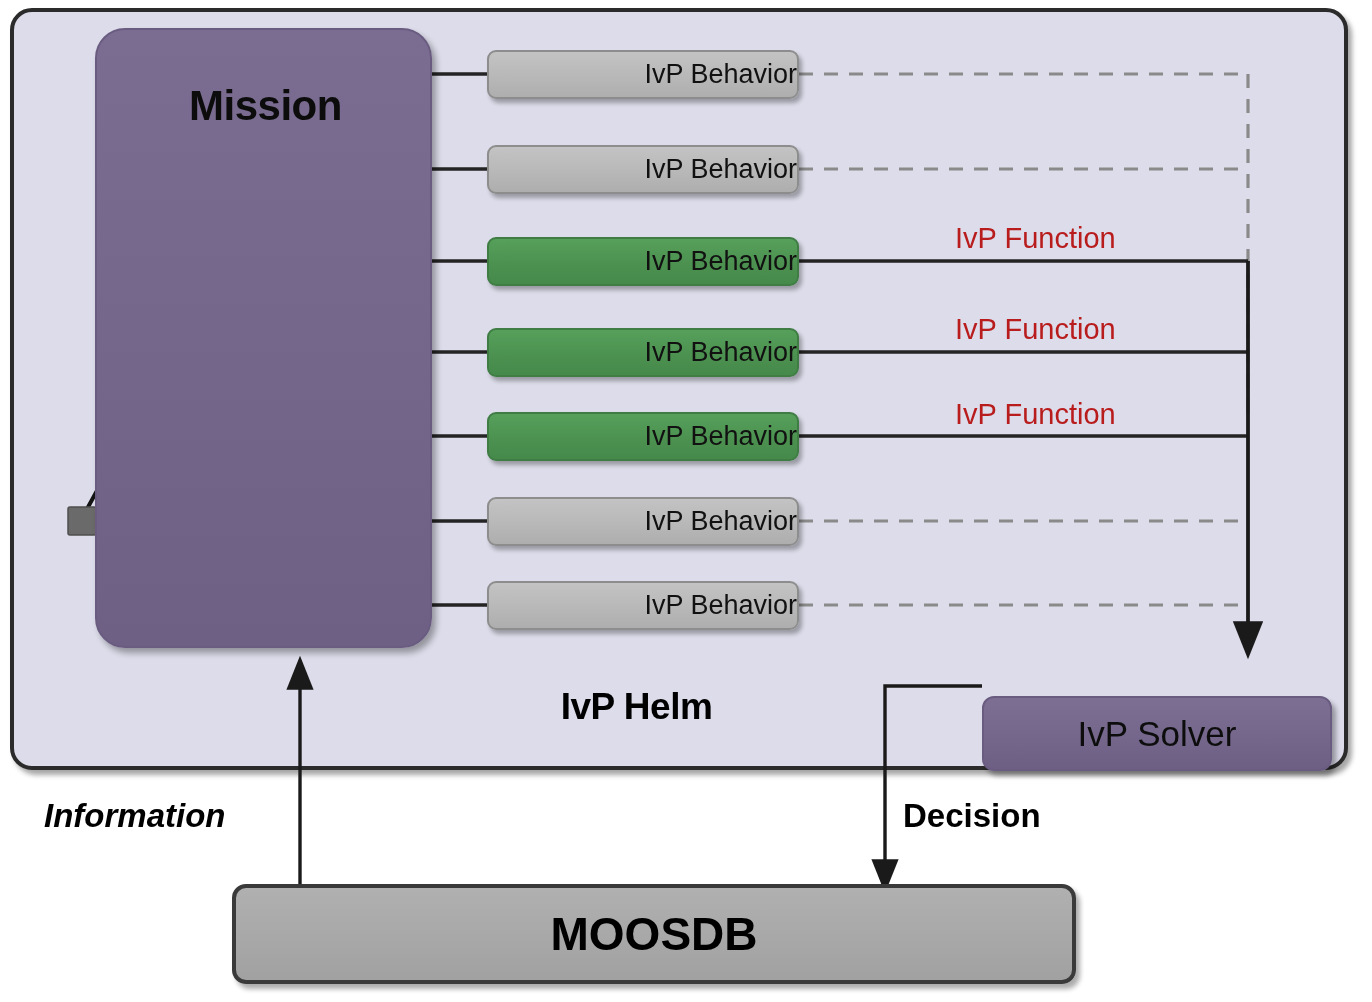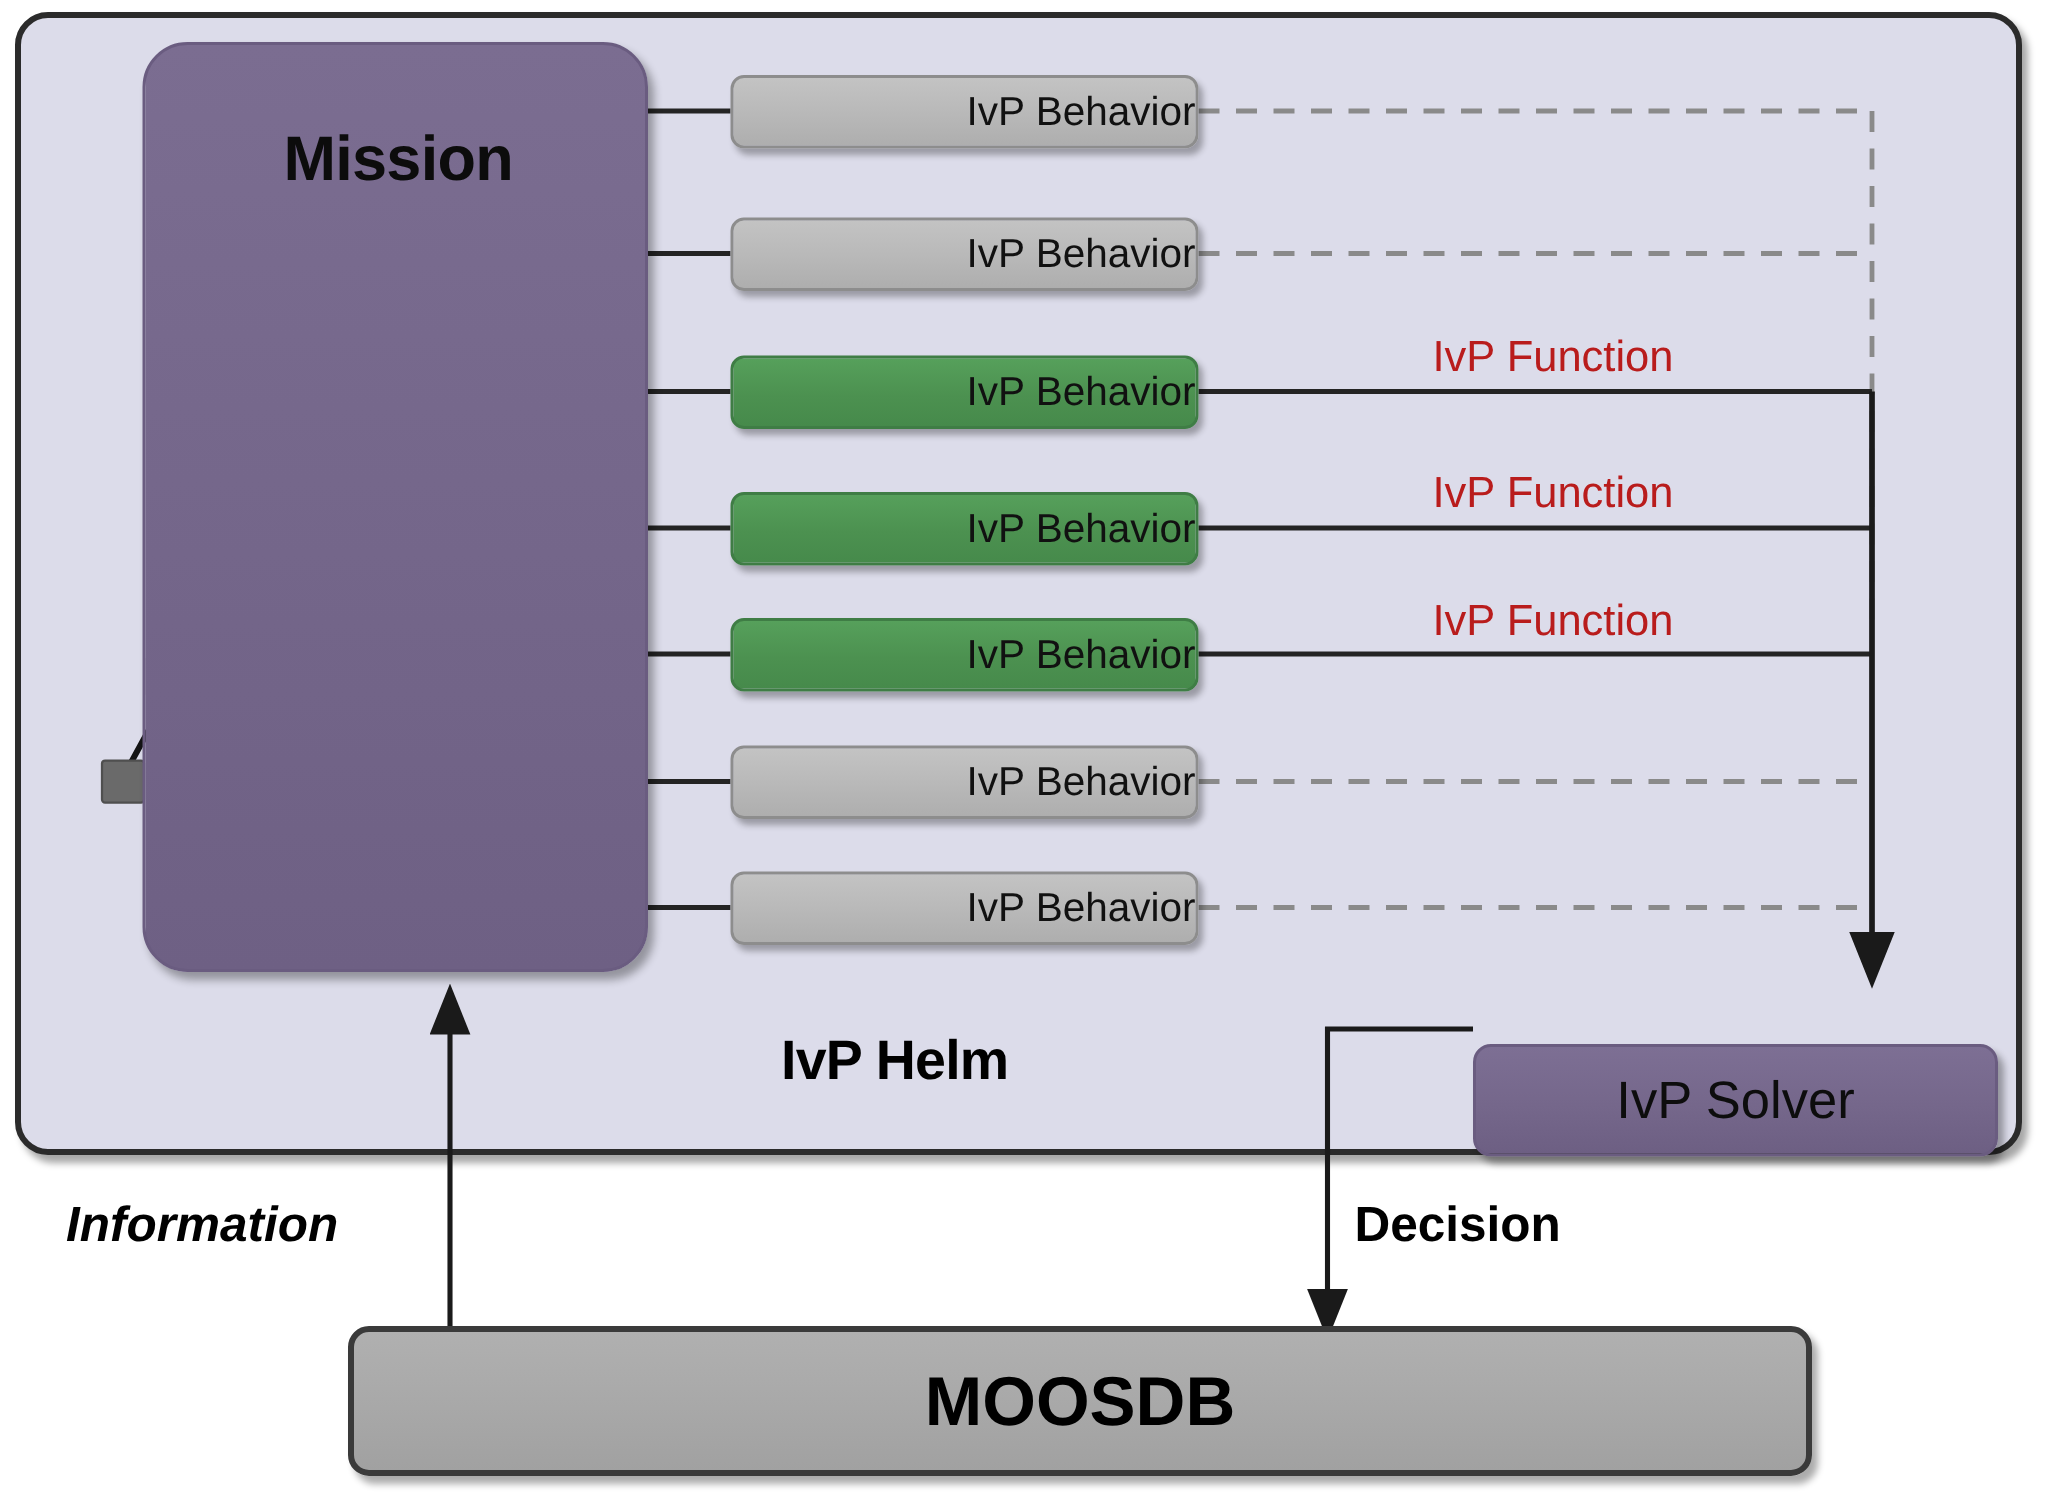--- a/index.html
+++ b/index.html
@@ -36,21 +36,21 @@
     width: 1338px;
     height: 762px;
     background: #dcdcea;
     border: 4px solid #2b2b2b;
     border-radius: 22px;
     box-sizing: border-box;
     box-shadow: 4px 5px 5px rgba(0,0,0,0.35);
   }
   .helm-title {
     position: absolute;
-    left: 444px;
+    left: 484px;
     top: 686px;
     width: 305px;
     text-align: center;
     font-size: 37px;
     font-weight: bold;
     color: #000;
     letter-spacing: -0.5px;
   }
 
   
@@ -121,21 +121,21 @@
     color: #0d0d0d;
     box-shadow: 4px 5px 5px rgba(0,0,0,0.33);
     margin-top: 48px;
   }
 
   
   .moosdb-box {
     position: absolute;
     left: 232px;
     top: 884px;
-    width: 976px;
+    width: 844px;
     height: 100px;
     background: linear-gradient(180deg,#b0b0b0 0%,#a8a8a8 55%,#a1a1a1 100%);
     border: 4px solid #3a3a3a;
     border-radius: 14px;
     box-sizing: border-box;
     display: flex;
     align-items: center;
     justify-content: center;
     font-size: 46px;
     font-weight: bold;

